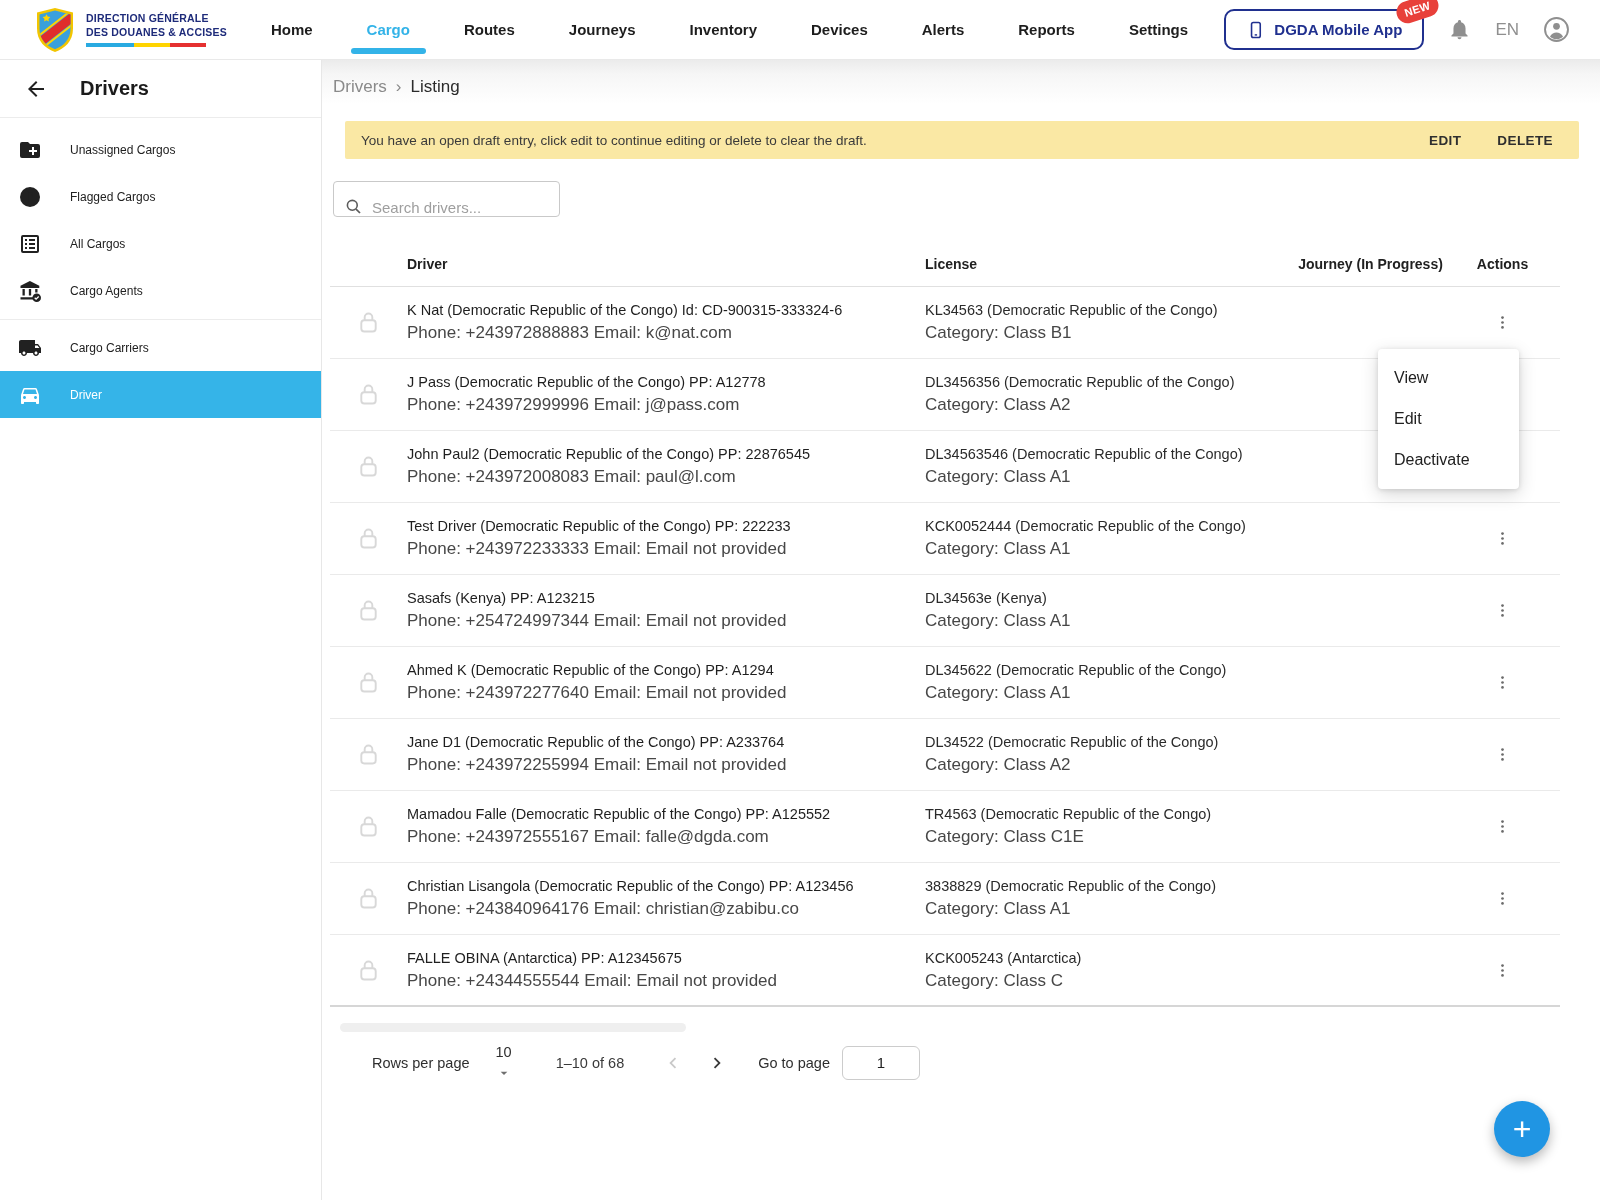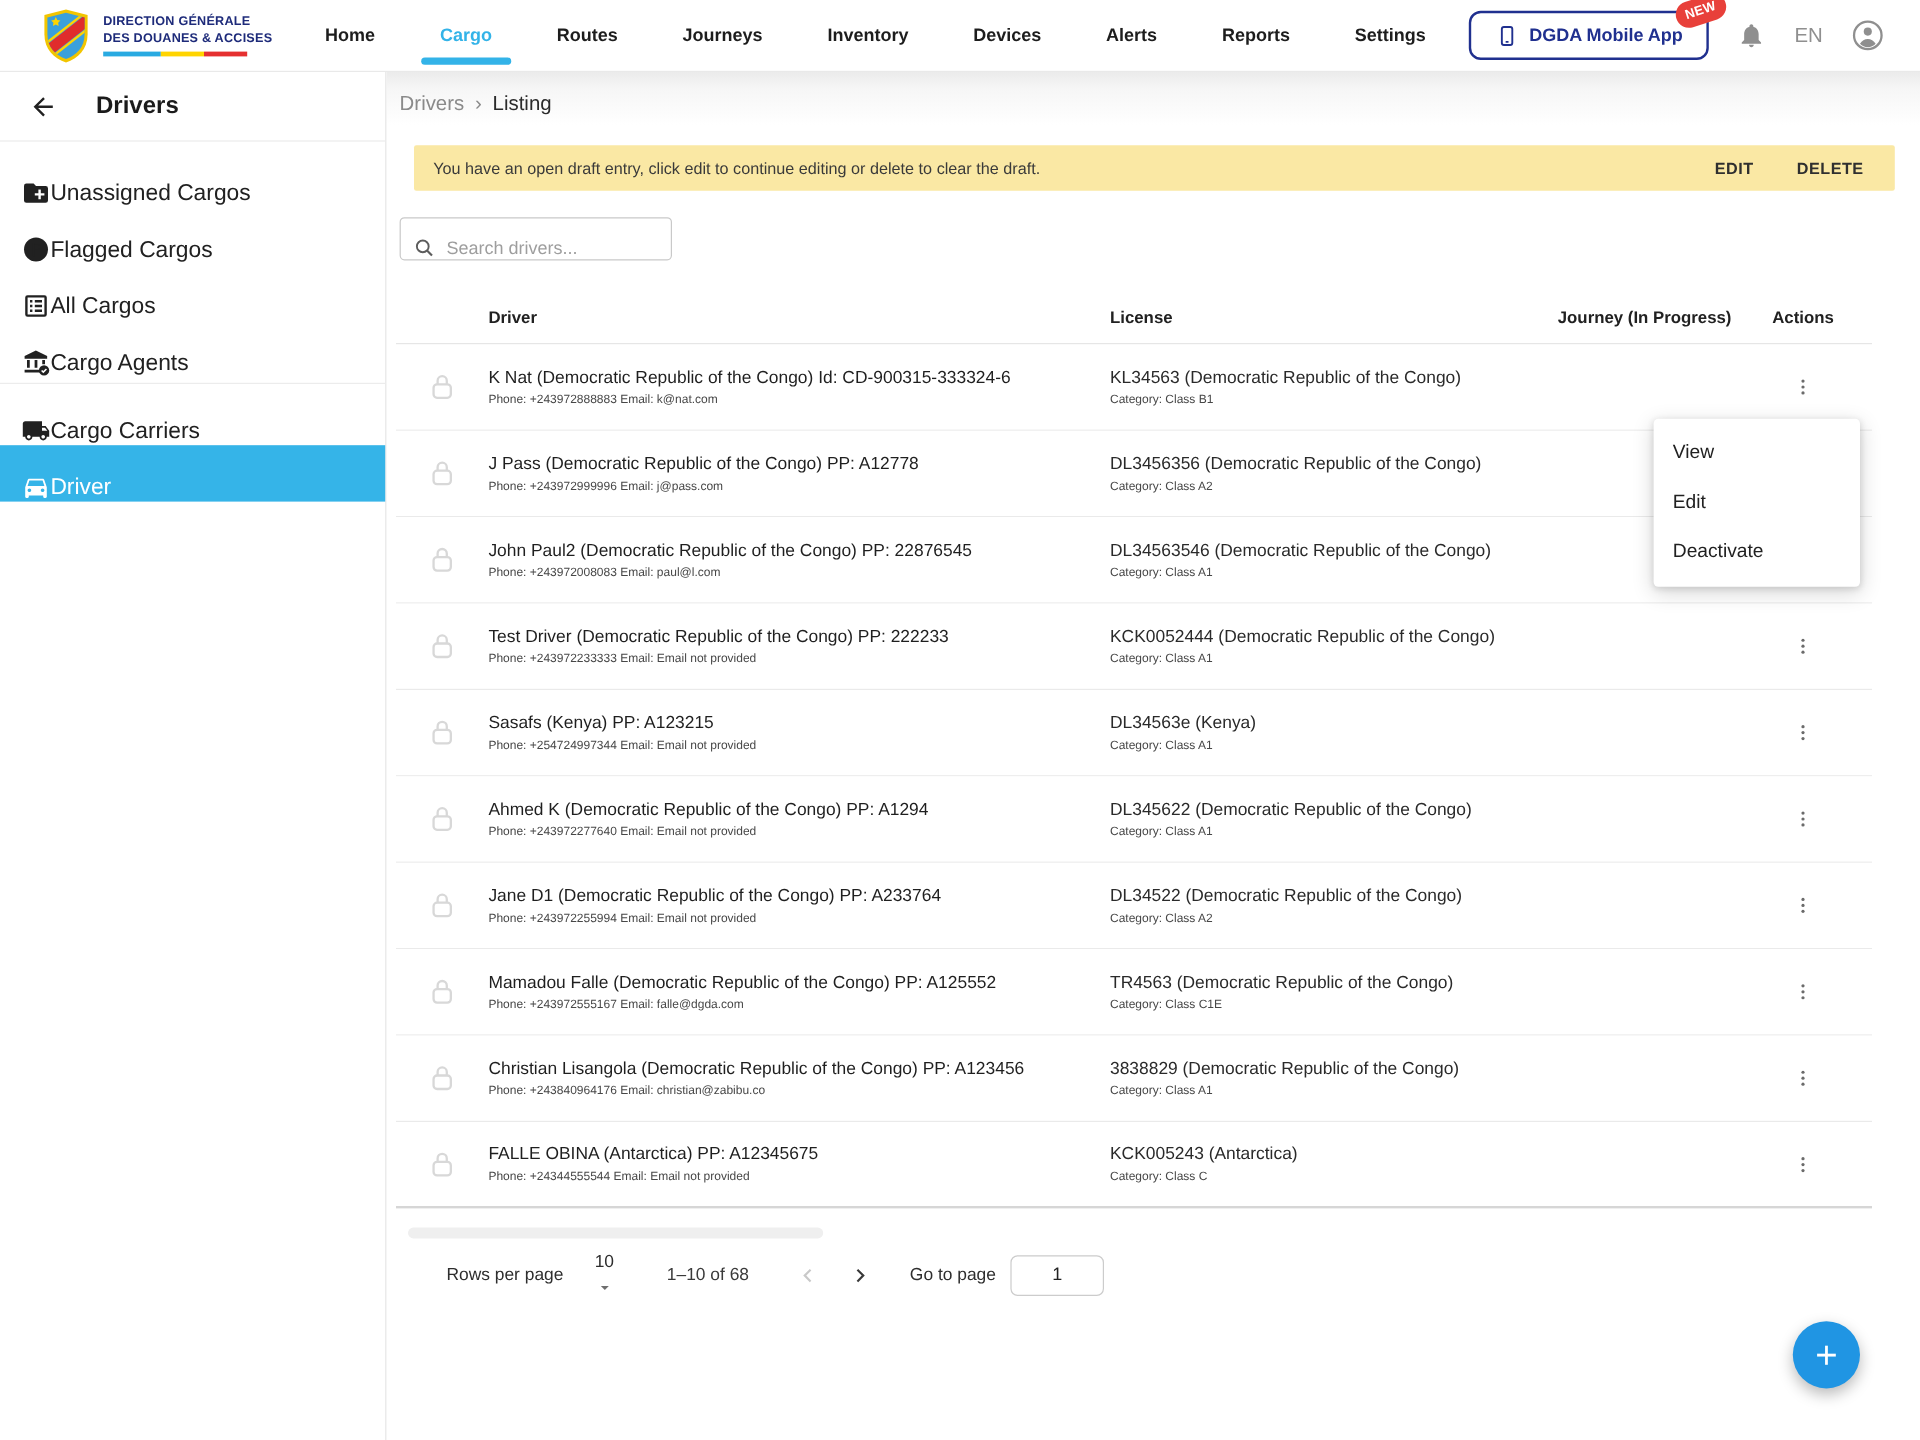--- a/index.html
+++ b/index.html
@@ -51,21 +51,21 @@
 
   
   .sidebar {
     position:absolute; top:60px; left:0; width:322px; height:1140px;
     background:#fff; border-right:1px solid #e7e7e7; z-index:20;
   }
   .sidebar-header { height:58px; display:flex; align-items:center; gap:32px; padding-left:24px; border-bottom:1px solid #ececec; }
   .back-btn { background:none; border:none; cursor:pointer; padding:0; }
   .sidebar-title { font-size:20px; font-weight:700; color:#1b1b1b; }
   .side-list { padding-top:8px; }
-  .side-item { height:47px; display:flex; align-items:flex-end; padding-left:18px; font-size:19px; color:#212121; cursor:pointer; }
+  .side-item { height:47px; display:flex; align-items:center; padding-left:18px; gap:28px; font-size:12px; color:#212121; cursor:pointer; }
   .side-item .si-icon { width:24px; height:24px; }
   .side-item .si-icon svg path, .side-item .si-icon svg circle, .side-item .si-icon svg rect { fill:#212121; }
   .side-item .si-icon svg .stroke-only { fill:none !important; }
   .side-item.active { background:#35b4e8; color:#fff; }
   .side-item.active .si-icon svg path { fill:#fff; }
   .side-divider { border-top:1px solid #ececec; margin:5px 0 4px 0; }
 
   
   .main {
     position:absolute; left:322px; top:60px; width:1278px; height:1140px;
@@ -93,41 +93,41 @@
   .thead, .trow { display:grid; grid-template-columns:77px 518px 365px 155px 115px; align-items:center; }
   .thead { height:46px; border-bottom:1px solid #e0e0e0; }
   .th { font-size:14px; font-weight:700; color:#212121; }
   .th.journey { text-align:center; padding-left:6px; }
   .th.actions { text-align:center; }
   .trow { height:72px; border-bottom:1px solid #eaeaea; background:#fff; }
   .trow:last-child { border-bottom:2px solid #d6d6d6; }
   .lock-cell { display:flex; justify-content:center; }
   .cell .primary   { font-size:14.5px; font-weight:400; color:#1f1f1f; }
   .cell .primary-r { font-size:14.5px; font-weight:400; color:#2a2a2a; }
-  .cell .secondary { font-size:10px; color:#474747; margin-top:5px; }
+  .cell .secondary { font-size:17px; color:#474747; margin-top:5px; }
   .actions-cell { display:flex; justify-content:center; }
   .dots-btn { background:none; border:none; cursor:pointer; padding:6px; }
 
   .scroll-thumb { margin:16px 0 0 18px; width:346px; height:9px; border-radius:5px; background:#efefef; cursor:pointer; }
 
   .pagination { display:flex; align-items:center; margin:12px 0 0 50px; font-size:14.5px; color:#2e2e2e; }
   .rpp-value { display:flex; align-items:center; gap:5px; margin-left:26px; cursor:pointer;flex-direction:column; }
   .range { margin-left:44px; color:#3a3a3a; }
   .pg-btn { background:none; border:none; cursor:pointer; padding:2px; }
   .pg-prev { margin-left:36px; }
   .pg-next { margin-left:18px; }
   .goto-label { margin-left:28px; }
   .goto-input {
     margin-left:12px; width:78px; height:34px; border:1px solid #ccc; border-radius:6px;
     text-align:center; font-family:inherit; font-size:15px; color:#222; outline:none;
   }
 
   
   .context-menu {
-    position:absolute; left:1378px; top:349px; width:172px; z-index:40;
+    position:absolute; left:1378px; top:349px; width:141px; z-index:40;
     background:#fff; border-radius:4px; padding:8px 0;
     box-shadow:0 5px 18px rgba(0,0,0,.16), 0 1px 5px rgba(0,0,0,.12);
   }
   .menu-item { padding:9px 16px; font-size:16px; color:#212121; cursor:pointer; line-height:1.45; }
 
   
   .fab {
     position:absolute; left:1494px; top:1101px; width:56px; height:56px; border-radius:50%;
     background:#2095e3; border:none; cursor:pointer; z-index:35;
     box-shadow:0 5px 12px rgba(0,0,0,.28);

